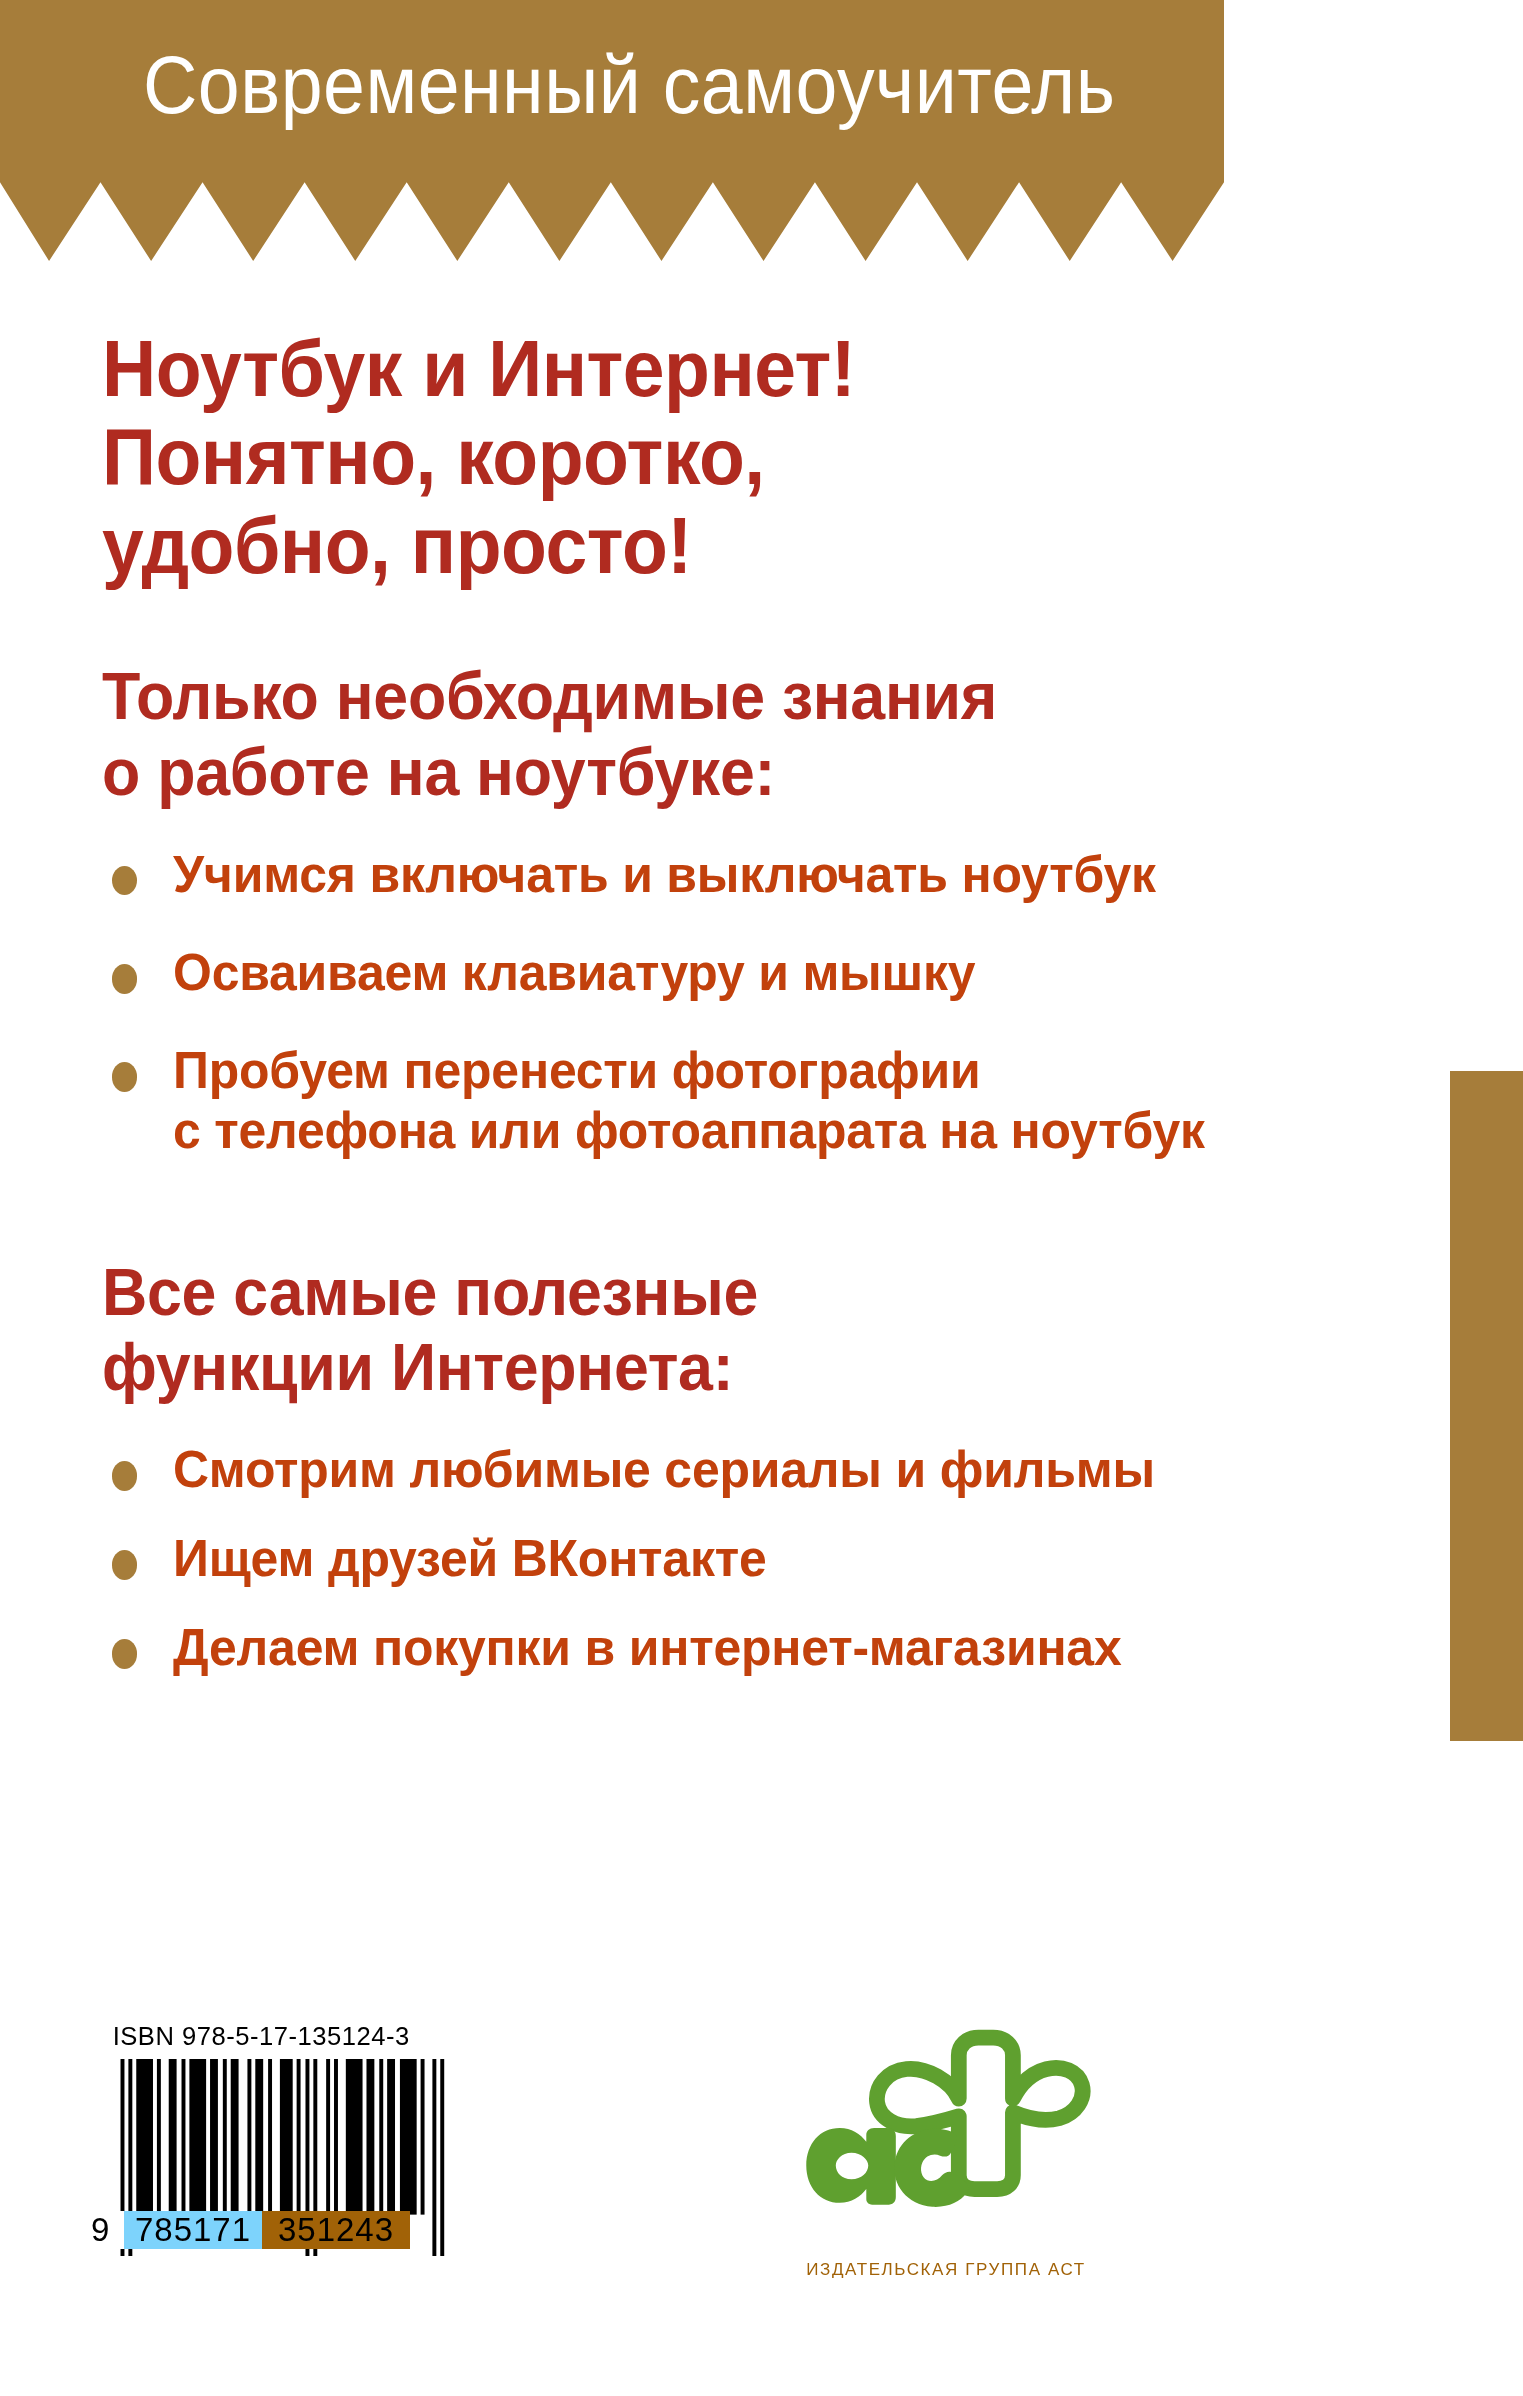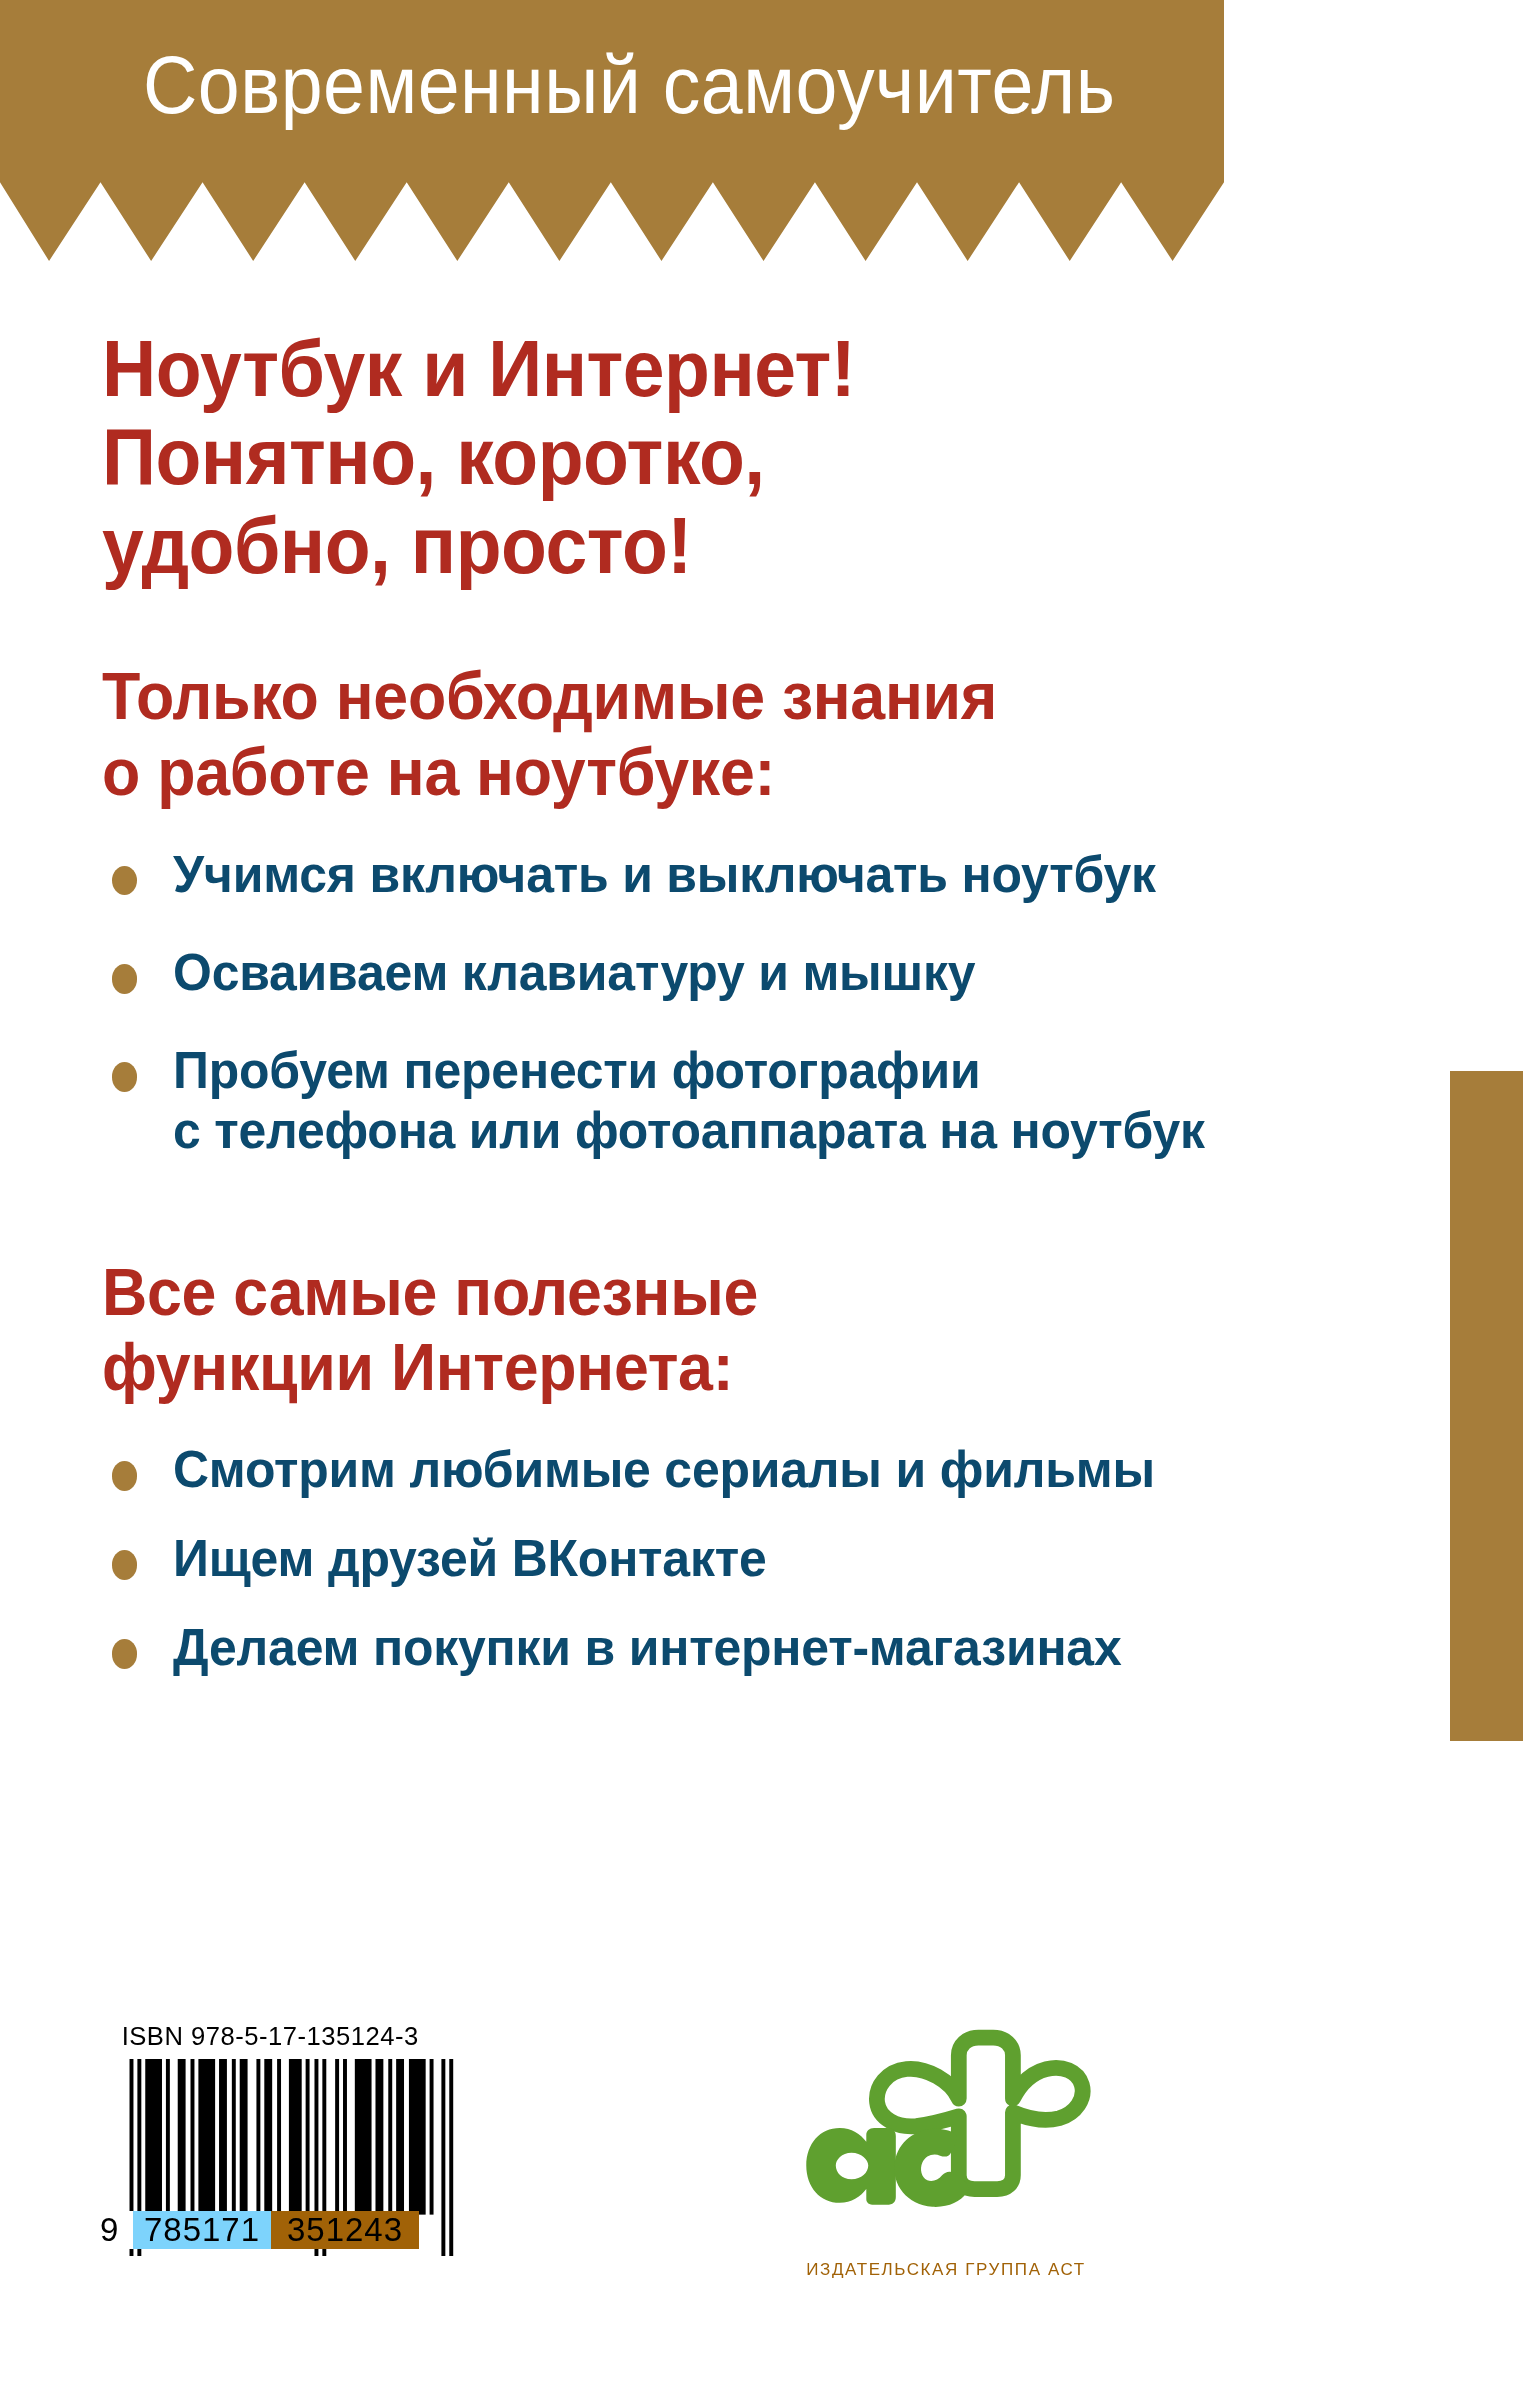--- a/index.html
+++ b/index.html
@@ -94,21 +94,21 @@
   .section-head .line { display: block; white-space: nowrap; }
 
   ul.bullets {
     list-style: none;
     margin: 0;
     padding: 0;
   }
   ul.bullets li {
     position: relative;
     padding-left: 71px;
-    color: #0c4a6e;
+    color: #c2410c;
     font-family: "Liberation Sans Narrow", "Liberation Sans", sans-serif;
     font-weight: 700;
     font-size: 52px;
     line-height: 1.14;
     letter-spacing: -0.2px;
   }
   ul.bullets li .bullet-dot {
     position: absolute;
     left: 9.9px;
     top: 0.40em;
@@ -131,21 +131,21 @@
   .gap-c { height: 95px; }
 
   .bl-space-1 { margin-bottom: 39px; }
   .bl-space-2 { margin-bottom: 39px; }
   .bl-space-3 { margin-bottom: 0; }
   .b2-space   { margin-bottom: 29.6px; }
 
   
   #barcode-block {
     position: absolute;
-    left: 100px;
+    left: 91px;
     top: 2022px;
     width: 366px;
   }
   #isbn-text {
     font-family: "Liberation Sans", sans-serif;
     font-size: 25.6px;
     color: #000;
     letter-spacing: 0.5px;
     margin: 0 0 7.9px 21.7px;
   }

